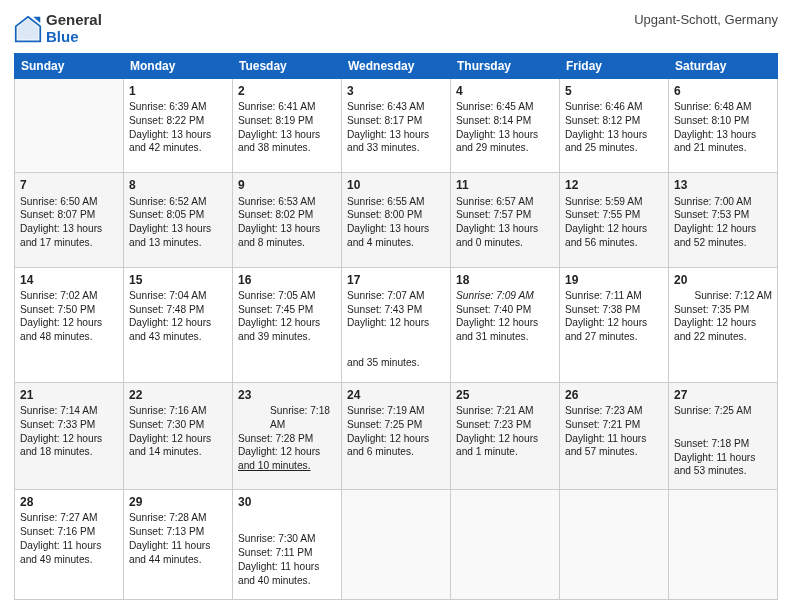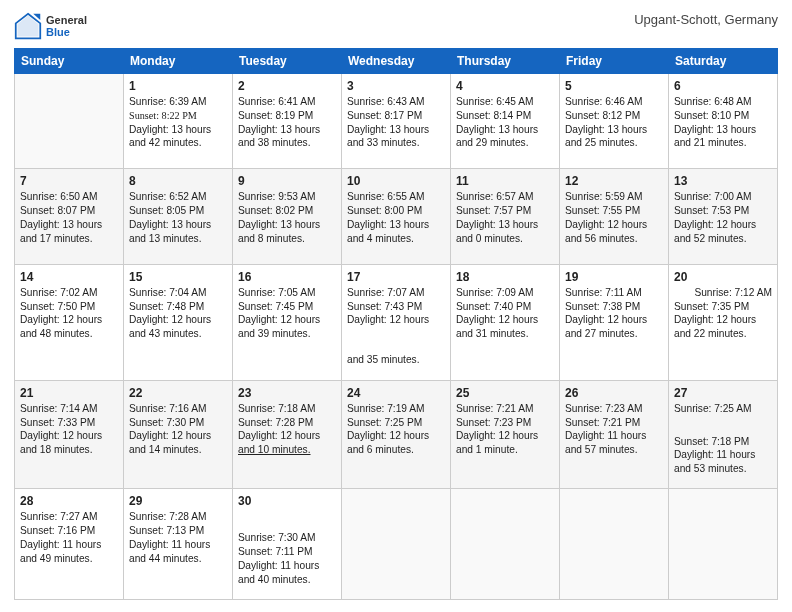--- a/index.html
+++ b/index.html
@@ -23,21 +23,21 @@
       justify-content: space-between;
       align-items: flex-start;
       margin-bottom: 8px;
     }
     .logo {
       display: flex;
       align-items: center;
       gap: 4px;
     }
     .logo-text {
-      font-size: 11px;
+      font-size: 15px;
       font-weight: bold;
       line-height: 1.1;
     }
     .logo-general { color: #333; }
     .logo-blue { color: #1565c0; }
     .logo-icon {
       width: 28px;
       height: 28px;
     }
     .title-area {
@@ -126,21 +126,21 @@
         <th>Friday</th>
         <th>Saturday</th>
       </tr>
     </thead>
     <tbody id="calendar-body">
     <tr>
           <td class="cell-empty"></td>
           <td>
             <span class="day-num">1</span>
             <span style="display: block;">Sunrise: 6:39 AM</span>
-            <span style="display: block; font-family: Liberation Serif, serif;">Sunset: 8:22 PM</span>
+            <span style="display: block;">Sunset: 8:22 PM</span>
             <span style="display: block;">Daylight: 13 hours</span>
             <span style="display: block;">and 42 minutes.</span>
           </td>
           <td>
             <span class="day-num">2</span>
             <span style="display: block;">Sunrise: 6:41 AM</span>
             <span style="display: block;">Sunset: 8:19 PM</span>
             <span style="display: block;">Daylight: 13 hours</span>
             <span style="display: block;">and 38 minutes.</span>
           </td>
@@ -183,21 +183,21 @@
           </td>
           <td>
             <span class="day-num">8</span>
             <span style="display: block;">Sunrise: 6:52 AM</span>
             <span style="display: block;">Sunset: 8:05 PM</span>
             <span style="display: block;">Daylight: 13 hours</span>
             <span style="display: block;">and 13 minutes.</span>
           </td>
           <td>
             <span class="day-num">9</span>
-            <span style="display: block;">Sunrise: 9:53 AM</span>
+            <span style="display: block;">Sunrise: 6:53 AM</span>
             <span style="display: block;">Sunset: 8:02 PM</span>
             <span style="display: block;">Daylight: 13 hours</span>
             <span style="display: block;">and 8 minutes.</span>
           </td>
           <td>
             <span class="day-num">10</span>
             <span style="display: block;">Sunrise: 6:55 AM</span>
             <span style="display: block;">Sunset: 8:00 PM</span>
             <span style="display: block;">Daylight: 13 hours</span>
             <span style="display: block;">and 4 minutes.</span>
@@ -248,21 +248,21 @@
           </td>
           <td>
             <span class="day-num">17</span>
             <span style="display: block;">Sunrise: 7:07 AM</span>
             <span style="display: block;">Sunset: 7:43 PM</span>
             <span style="display: block;">Daylight: 12 hours</span>
             <span style="display: block; margin-top: 26px;">and 35 minutes.</span>
           </td>
           <td>
             <span class="day-num">18</span>
-            <span style="display: block;">Sunrise: 7:09 AM</span>
+            <span style="display: block; font-style: italic;">Sunrise: 7:09 AM</span>
             <span style="display: block;">Sunset: 7:40 PM</span>
             <span style="display: block;">Daylight: 12 hours</span>
             <span style="display: block;">and 31 minutes.</span>
           </td>
           <td>
             <span class="day-num">19</span>
             <span style="display: block;">Sunrise: 7:11 AM</span>
             <span style="display: block;">Sunset: 7:38 PM</span>
             <span style="display: block;">Daylight: 12 hours</span>
             <span style="display: block;">and 27 minutes.</span>
@@ -285,21 +285,21 @@
           </td>
           <td>
             <span class="day-num">22</span>
             <span style="display: block;">Sunrise: 7:16 AM</span>
             <span style="display: block;">Sunset: 7:30 PM</span>
             <span style="display: block;">Daylight: 12 hours</span>
             <span style="display: block;">and 14 minutes.</span>
           </td>
           <td>
             <span class="day-num">23</span>
-            <span style="display: block;">Sunrise: 7:18 AM</span>
+            <span style="display: block; margin-left: 32px;">Sunrise: 7:18 AM</span>
             <span style="display: block;">Sunset: 7:28 PM</span>
             <span style="display: block;">Daylight: 12 hours</span>
             <span style="display: block; text-decoration: underline;">and 10 minutes.</span>
           </td>
           <td>
             <span class="day-num">24</span>
             <span style="display: block;">Sunrise: 7:19 AM</span>
             <span style="display: block;">Sunset: 7:25 PM</span>
             <span style="display: block;">Daylight: 12 hours</span>
             <span style="display: block;">and 6 minutes.</span>

